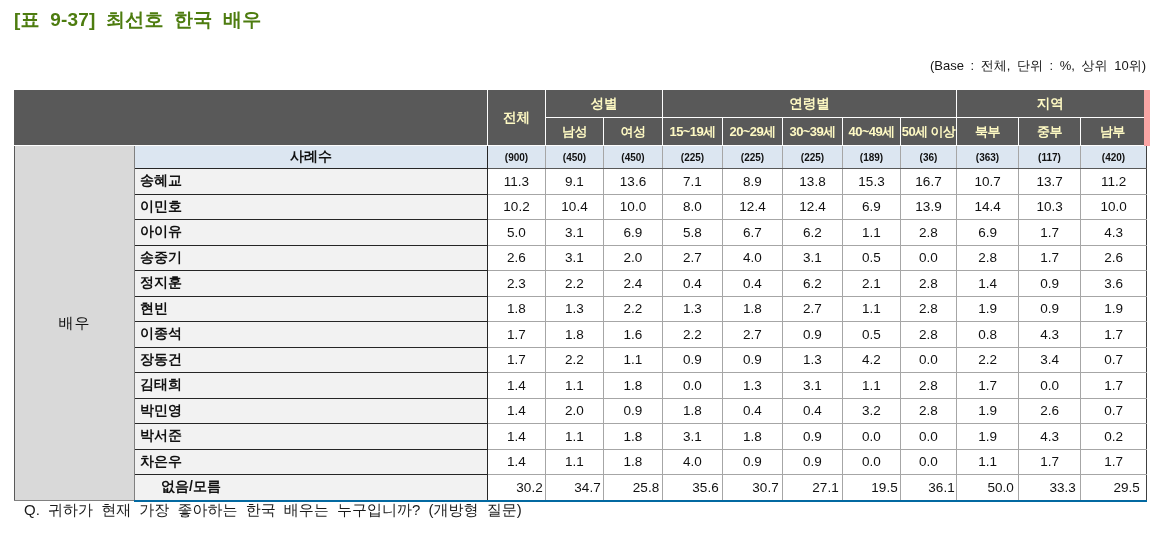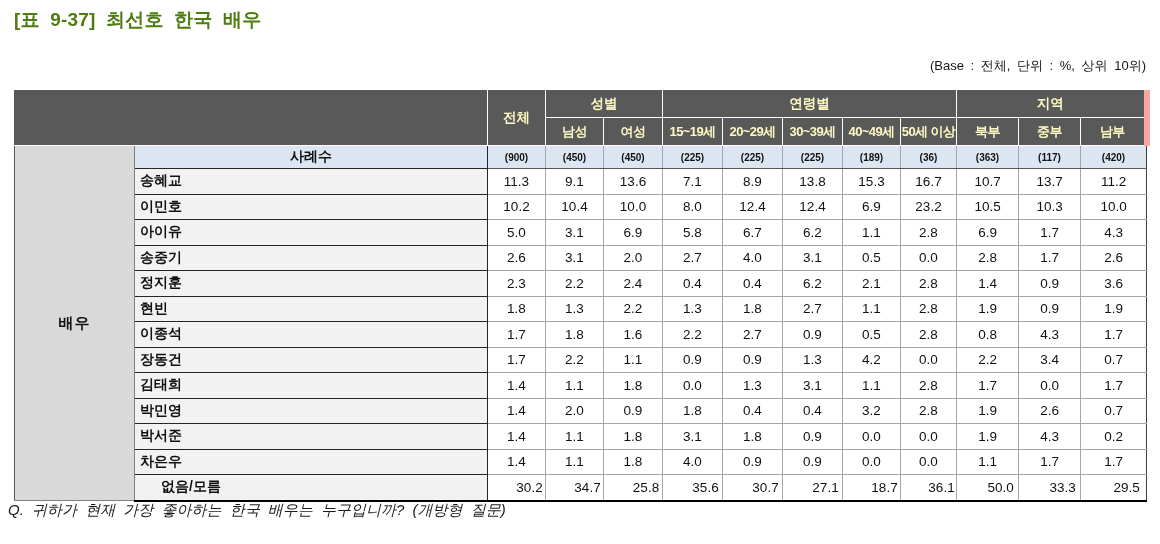--- a/index.html
+++ b/index.html
@@ -28,21 +28,21 @@
     background:#595959;color:#fef9c3;font-weight:700;
     font-size:13.5px;padding:0;text-align:center;
     border:1px solid #fdfdfd;
   }
   thead tr.group-row th{height:26px;border-top:1px solid #595959;}
   thead th:first-child{border-left:1px solid #595959;}
   thead th:last-child{border-right:6px solid #fca5a5;}
   thead tr.sub-row th{height:27px;font-size:13px;letter-spacing:-0.6px;}
   td{padding:0;vertical-align:middle;}
   td.cat{
-    background:#d9d9d9;font-weight:700;font-size:15px;text-align:center;
+    background:#d9d9d9;font-weight:400;font-size:15px;text-align:center;
     border:1px solid #808080;border-left:1px solid #595959;
     letter-spacing:1px;
   }
   td.rowlabel{
     background:#f2f2f2;font-weight:700;font-size:14px;text-align:left;
     padding-left:5px;
     border-top:1px solid #262626;border-right:1px solid #262626;
     border-left:1px solid #808080;
   }
   td.base-label{
@@ -50,25 +50,25 @@
     border-top:none;
   }
   td.val{
     background:#ffffff;text-align:center;font-size:13.5px;
     border:1px solid #a6a6a6;height:24.5px;
   }
   td.base-val{
     background:#dce6f1;font-weight:700;text-align:center;font-size:10px;
     border:1px solid #a6a6a6;border-bottom:1px solid #595959;height:22px;
   }
-  tbody tr:last-child td{border-bottom:2px solid #000000;padding-left:26px;}
+  tbody tr:last-child td{border-bottom:2px solid #0369a1;padding-left:26px;}
   tbody td:last-child{border-right:1px solid #404040;}
   .footnote{
-    position:absolute;left:8px;top:501px;
-    font-style:italic;font-size:15px;color:#1a1a1a;word-spacing:4px;
+    position:absolute;left:24px;top:501px;
+    font-size:15px;color:#1a1a1a;word-spacing:4px;
   }
 </style>
 </head>
 <body>
 
 <div class="title">[표 9-37] 최선호 한국 배우</div>
 <div class="base-note">(Base : 전체, 단위 : %, 상위 10위)</div>
 
 <table class="report">
   <colgroup>
@@ -139,22 +139,22 @@
       </tr>
       <tr>
         <td class="rowlabel">이민호</td>
         <td class="val">10.2</td>
         <td class="val">10.4</td>
         <td class="val">10.0</td>
         <td class="val">8.0</td>
         <td class="val">12.4</td>
         <td class="val">12.4</td>
         <td class="val">6.9</td>
-        <td class="val">23.2</td>
-        <td class="val">10.5</td>
+        <td class="val">13.9</td>
+        <td class="val">14.4</td>
         <td class="val">10.3</td>
         <td class="val">10.0</td>
       </tr>
       <tr>
         <td class="rowlabel">아이유</td>
         <td class="val">5.0</td>
         <td class="val">3.1</td>
         <td class="val">6.9</td>
         <td class="val">5.8</td>
         <td class="val">6.7</td>
@@ -292,21 +292,21 @@
         <td class="val">1.7</td>
       </tr>
       <tr>
         <td class="rowlabel">없음/모름</td>
         <td class="val">30.2</td>
         <td class="val">34.7</td>
         <td class="val">25.8</td>
         <td class="val">35.6</td>
         <td class="val">30.7</td>
         <td class="val">27.1</td>
-        <td class="val">18.7</td>
+        <td class="val">19.5</td>
         <td class="val">36.1</td>
         <td class="val">50.0</td>
         <td class="val">33.3</td>
         <td class="val">29.5</td>
       </tr>
     </tbody>
 </table>
 
 <div class="footnote">Q. 귀하가 현재 가장 좋아하는 한국 배우는 누구입니까? (개방형 질문)</div>
 

